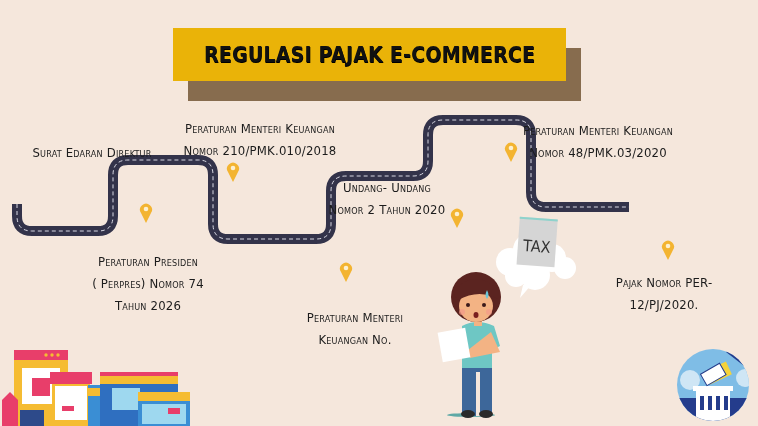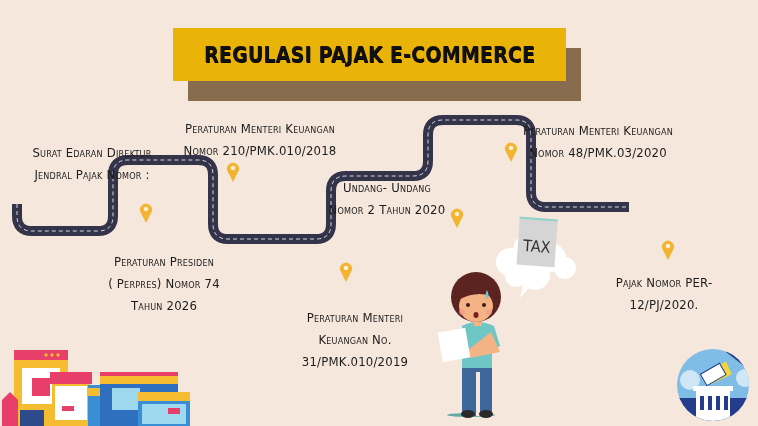--- a/index.html
+++ b/index.html
@@ -154,38 +154,36 @@
     </g>
   </svg>
 
   <div class="title-shadow"></div>
   <div class="title-box">
     <div class="title-text">REGULASI PAJAK E-COMMERCE</div>
   </div>
 
   <div class="label" style="left:12px; top:142px; width:160px;">
     <span>Surat Edaran Direktur</span>
-    <span>Jendral Pajak Nomor :</span>
   </div>
 
-  <div class="label" style="left:84px; top:251px; width:160px;">
+  <div class="label" style="left:68px; top:251px; width:160px;">
     <span>Peraturan Presiden</span>
     <span>( Perpres)  Nomor 74</span>
     <span>Tahun 2026</span>
   </div>
 
   <div class="label" style="left:170px; top:118px; width:180px;">
     <span>Peraturan Menteri Keuangan</span>
     <span>Nomor 210/PMK.010/2018</span>
   </div>
 
   <div class="label" style="left:280px; top:307px; width:150px;text-align:center;">
     <span>Peraturan Menteri</span>
     <span>Keuangan No.</span>
-    <span>31/PMK.010/2019</span>
   </div>
 
   <div class="label" style="left:312px; top:177px; width:150px;">
     <span>Undang- Undang</span>
     <span>Nomor 2 Tahun 2020</span>
   </div>
 
   <div class="label" style="left:508px; top:120px; width:180px;">
     <span>Peraturan Menteri Keuangan</span>
     <span>Nomor 48/PMK.03/2020</span>

